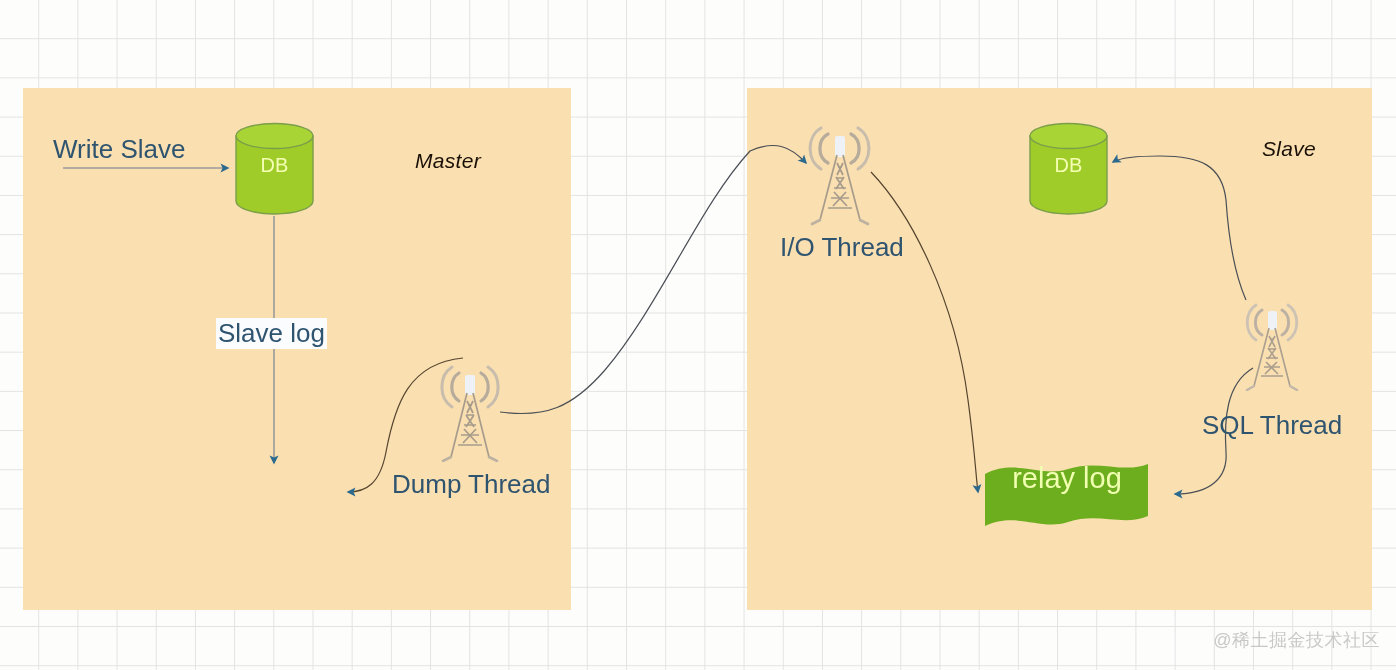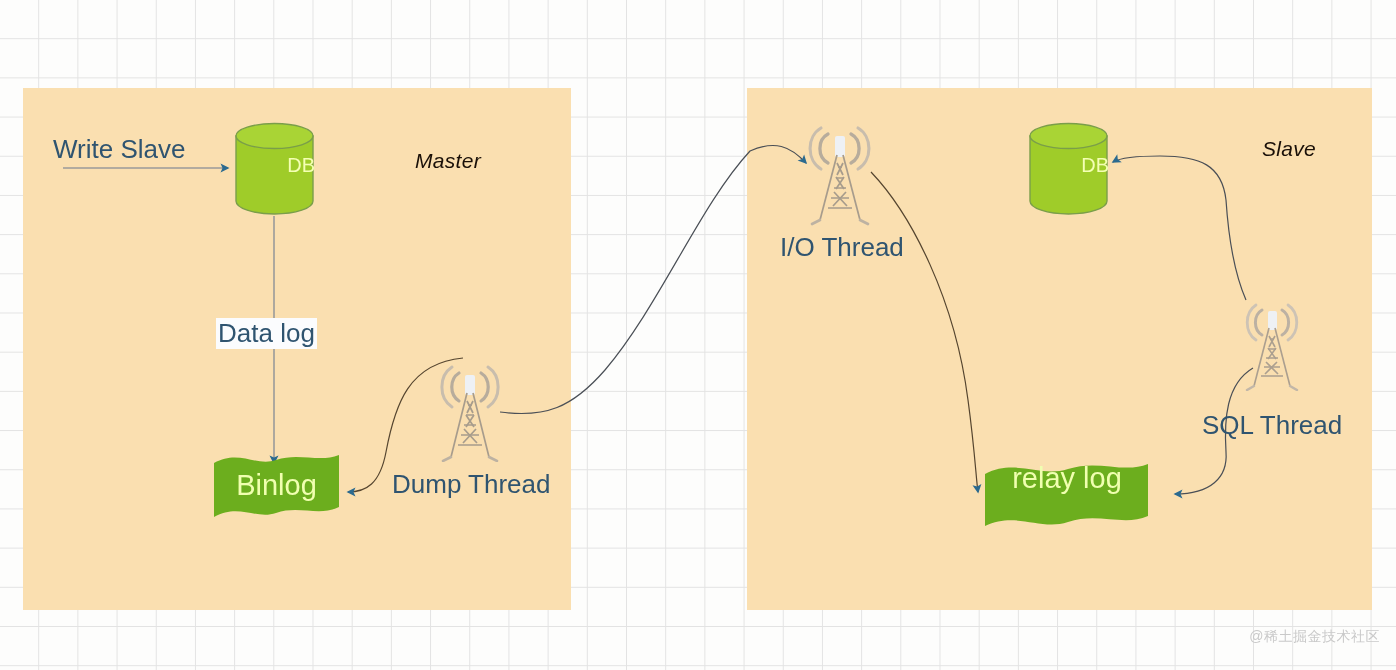--- a/index.html
+++ b/index.html
@@ -47,21 +47,21 @@
   #write-data-label { left: 53px; top: 134px; }
   #write-log-label  { left: 216px; top: 318px; background: #fbfcfe; padding: 0 2px; }
   #dump-thread-label { left: 392px; top: 469px; }
   #io-thread-label   { left: 780px; top: 232px; }
   #sql-thread-label  { left: 1202px; top: 410px; }
 
   .db-node { position: absolute; }
   .db-label {
     position: absolute;
     left: 0; right: 0;
-    text-align: right;
+    text-align: center;
     color: #f4ffb4;
     font-size: 20px;
     pointer-events: none;
   }
   #master-db { left: 234px; top: 122px; width: 81px; height: 93px; }
   #master-db .db-label { top: 32px; }
   #slave-db  { left: 1028px; top: 122px; width: 81px; height: 93px; }
   #slave-db .db-label { top: 32px; }
 
   .flag-node { position: absolute; }
@@ -89,21 +89,21 @@
     left: 0; top: 0;
     width: 1396px;
     height: 670px;
     pointer-events: none;
   }
   #watermark {
     position: absolute;
     right: 16px;
     top: 628px;
     color: #c9c9c9;
-    font-size: 14px;
+    font-size: 18px;
     white-space: nowrap;
     letter-spacing: 0.5px;
   }
 </style>
 </head>
 <body>
 
 <div id="canvas">
 
   <div class="panel" id="master-panel"></div>
@@ -143,27 +143,20 @@
   </div>
 
   <div class="db-node" id="slave-db">
     <svg width="81" height="93" viewBox="0 0 81 93">
       <path d="M2,14 L2,79 A 38.5,13 0 0 0 79,79 L79,14 Z" fill="#9fcc29" stroke="#7a9e4a" stroke-width="1.4"></path>
       <ellipse cx="40.5" cy="14" rx="38.5" ry="12.5" fill="#a9d435" stroke="#7a9e4a" stroke-width="1.4"></ellipse>
     </svg>
     <div class="db-label">DB</div>
   </div>
 
-  <div class="flag-node" id="binlog-flag">
-    <svg width="131" height="78" viewBox="0 0 131 78">
-      <path d="M3,16 C 28,2 45,20 65,13 C 88,5 108,16 128,8
-               L 128,60 C 108,70 88,58 65,66 C 45,73 28,56 3,70 Z" fill="#6cae1e"></path>
-    </svg>
-    <div class="flag-label">Binlog</div>
-  </div>
 
   <div class="flag-node" id="relay-flag">
     <svg width="170" height="78" viewBox="0 0 170 78">
       <path d="M3,18 C 34,2 58,22 86,13 C 116,3 142,18 166,8
                L 166,60 C 142,71 116,56 86,66 C 58,75 34,55 3,70 Z" fill="#6cae1e"></path>
     </svg>
     <div class="flag-label">relay log</div>
   </div>
 
   <div class="tower-node" id="dump-tower">
@@ -235,20 +228,20 @@
         <path d="M19,90 L12,94"></path>
         <path d="M55,90 L62,94"></path>
       </g>
     </svg>
   </div>
 
   <div class="panel-title" id="master-title">Master</div>
   <div class="panel-title" id="slave-title">Slave</div>
 
   <div class="edge-label" id="write-data-label">Write Slave</div>
-  <div class="edge-label" id="write-log-label">Data log</div>
+  <div class="edge-label" id="write-log-label">Slave log</div>
   <div class="edge-label" id="io-thread-label">I/O Thread</div>
   <div class="edge-label" id="dump-thread-label">Dump Thread</div>
   <div class="edge-label" id="sql-thread-label">SQL Thread</div>
 
   <div id="watermark">@稀土掘金技术社区</div>
 
 </div>
 
 </body></html>

